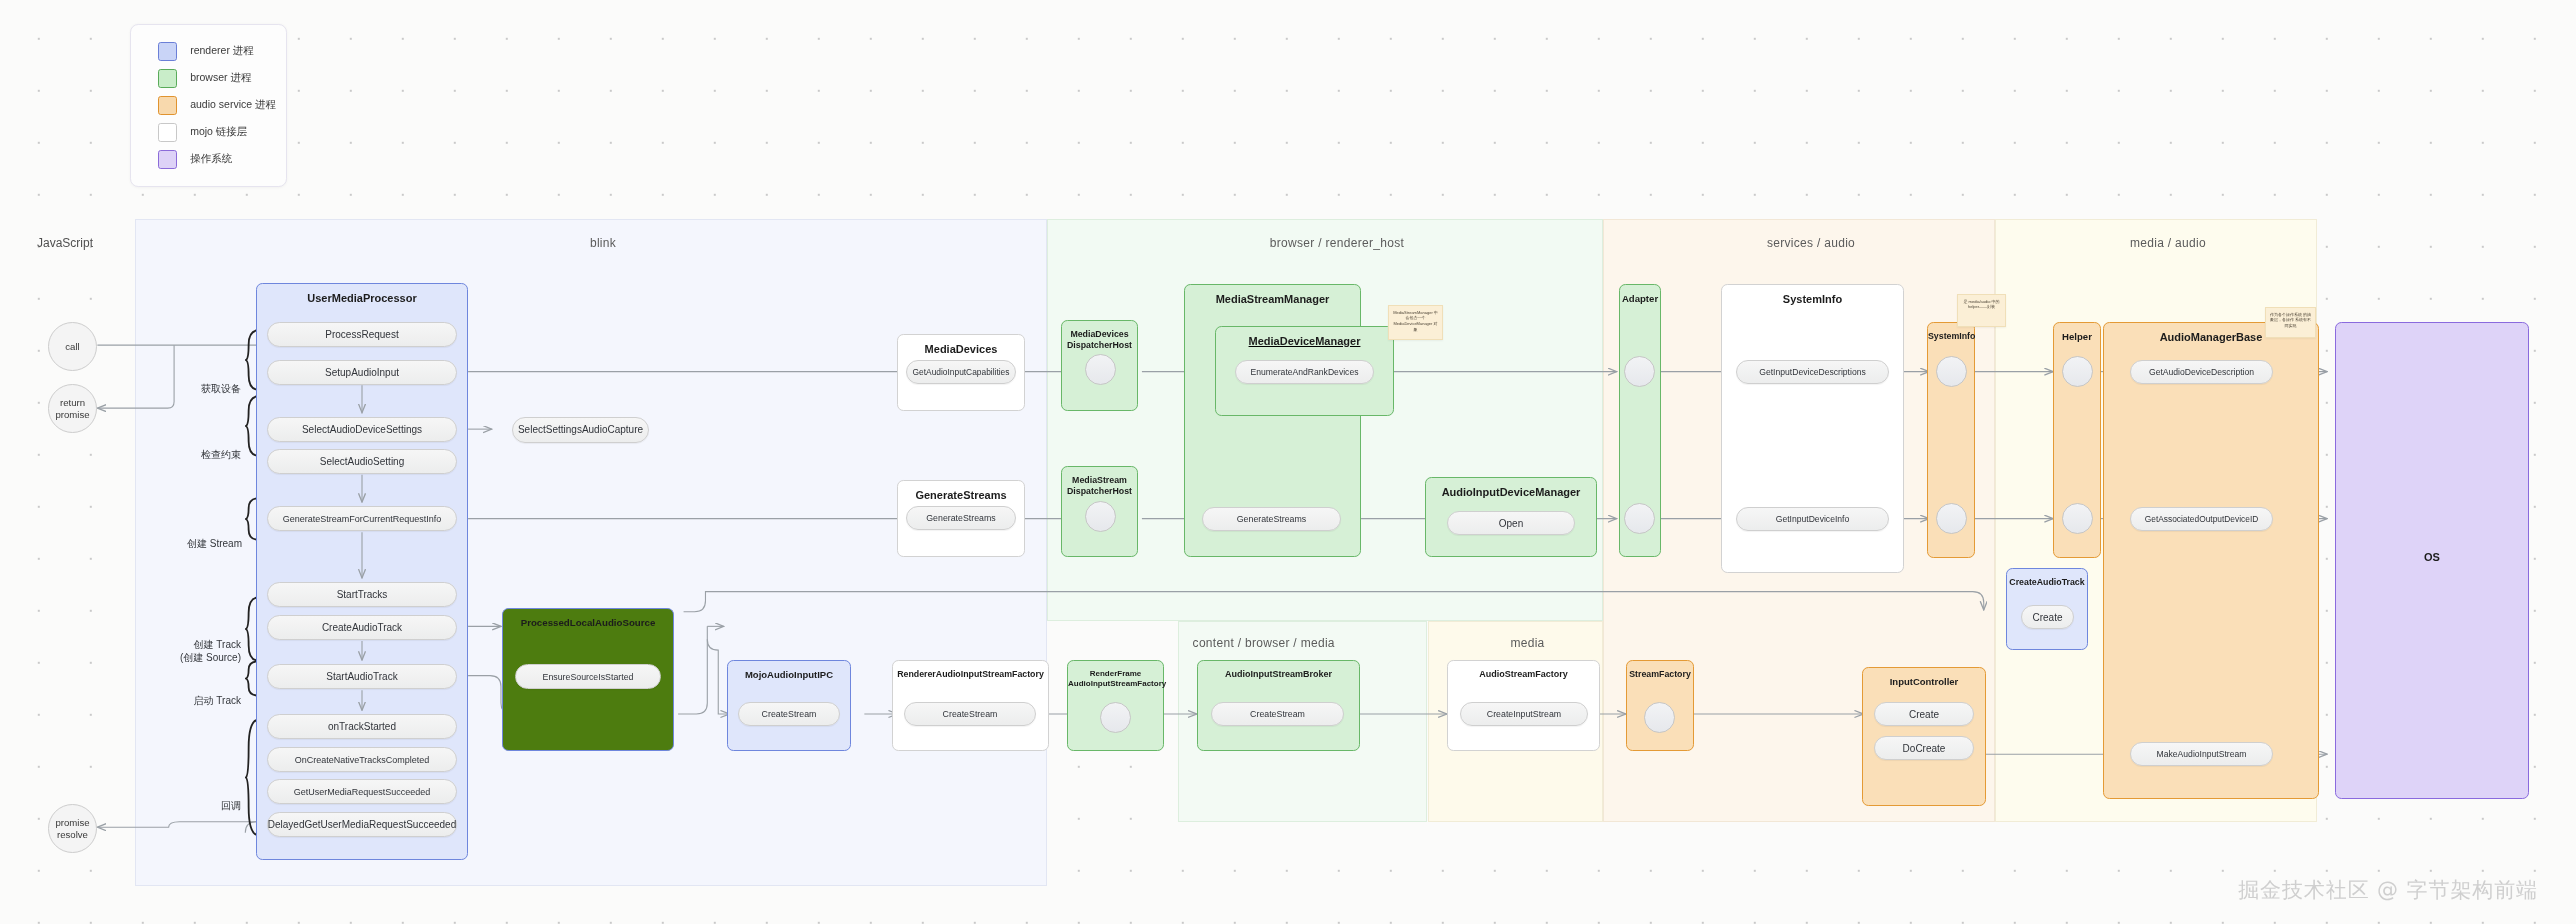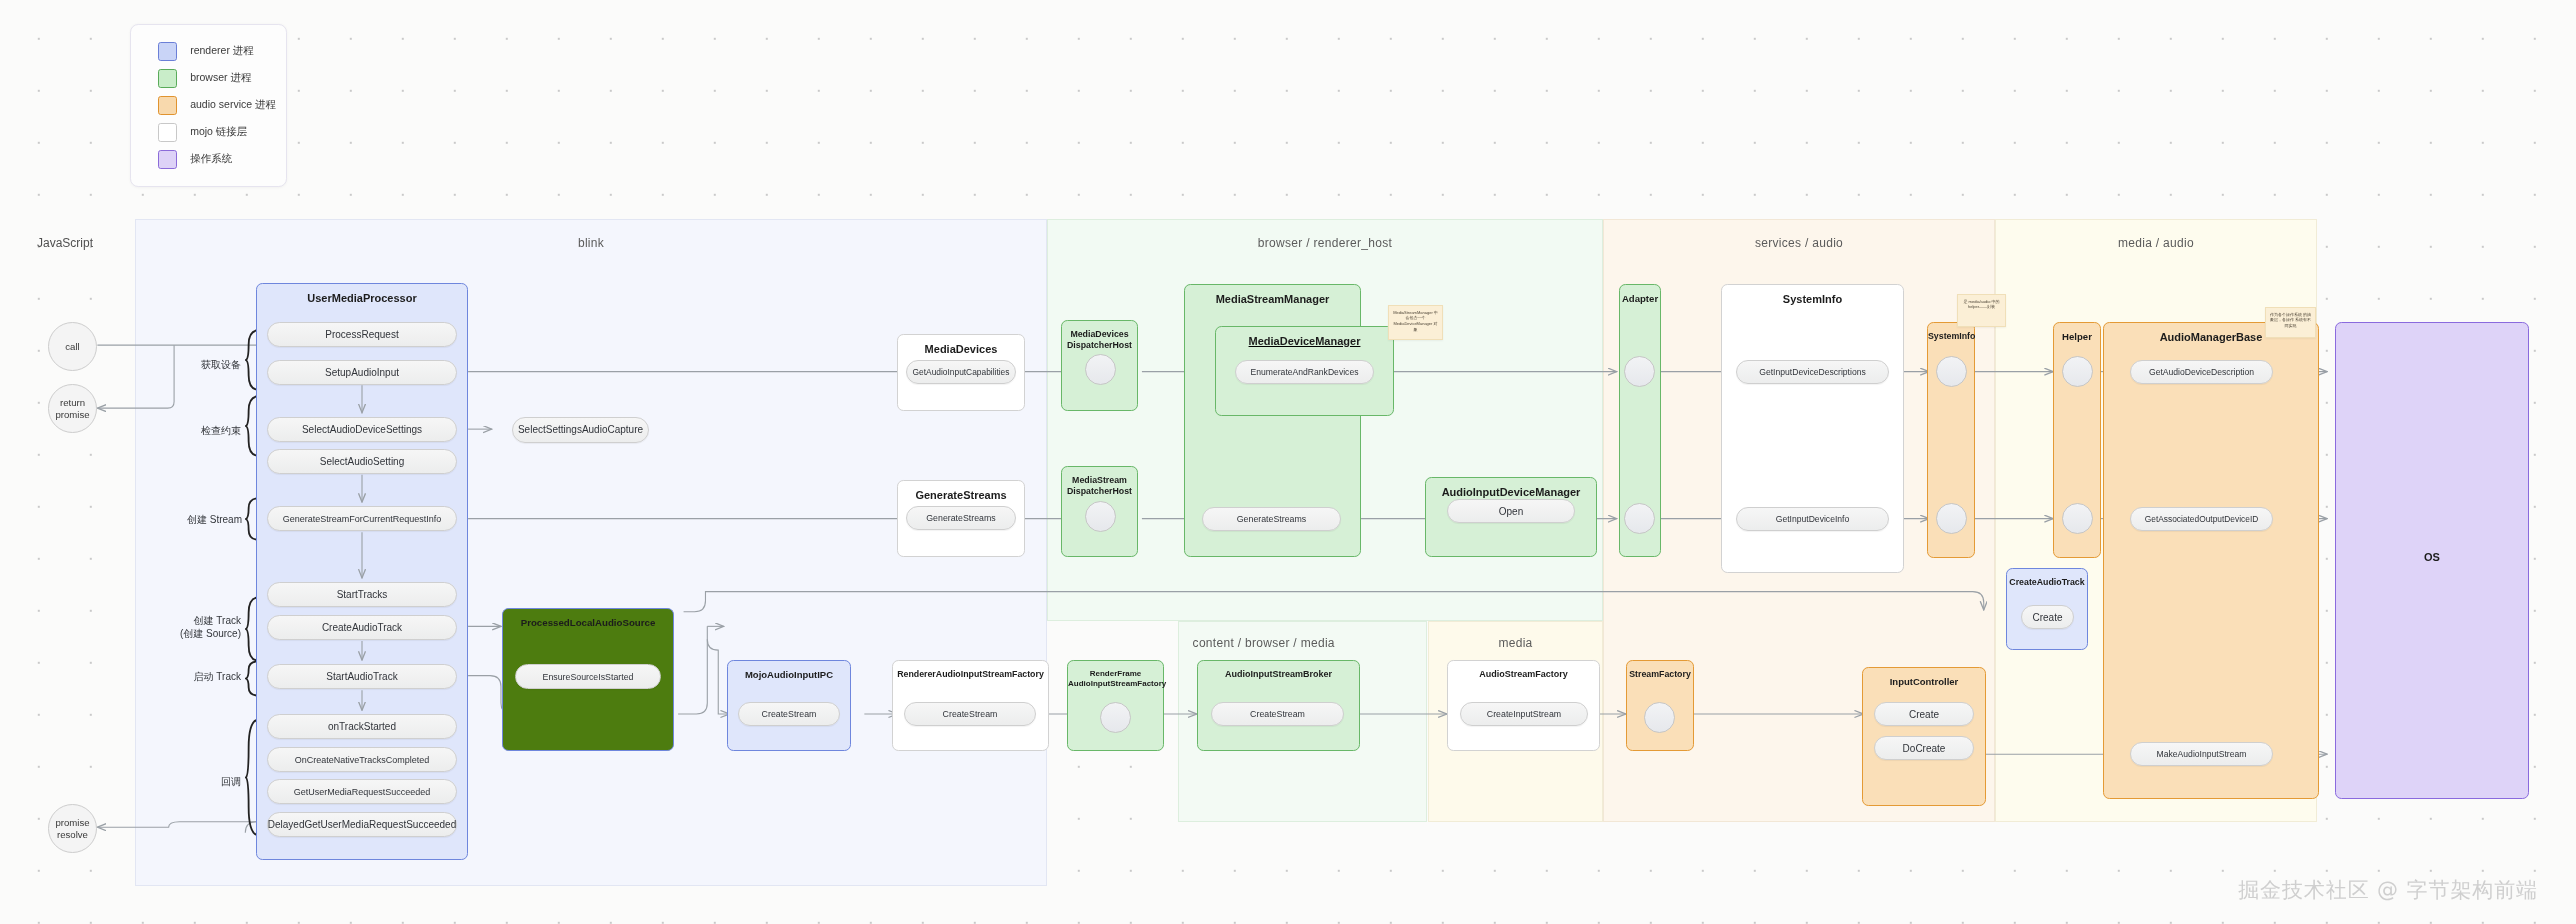--- a/index.html
+++ b/index.html
@@ -17,21 +17,21 @@
     background-image:radial-gradient(circle, #c9c9c9 1.1px, transparent 1.2px);
     background-size:52px 52px;
     background-position:12.8px 12.8px;
   }
   .abs{position:absolute;box-sizing:border-box;}
 
   
   .band{position:absolute;box-sizing:border-box;}
   .band-label{
     position:absolute;width:100%;text-align:center;
-    font-size:12px;color:#5b5b5b;letter-spacing:0.3px;
+    font-size:12px;color:#5b5b5b;letter-spacing:0.3px;padding-left:12px;
   }
 
   
   #legend{
     left:130px;top:24px;width:157px;height:163px;
     background:#fdfdfd;border:0.9px solid #e6e4ef;border-radius:8.2px;
     box-shadow:0 0.9px 2.7px rgba(0,0,0,.04);
     padding:12.8px 0 0 0;
   }
   .legend-row{display:flex;align-items:center;height:27px;padding-left:27px;}
@@ -61,21 +61,21 @@
     border:0.9px solid #c6c6c6;border-radius:50%;
   }
   .term{
     position:absolute;box-sizing:border-box;border-radius:50%;
     background:#f4f4f4;border:0.9px solid #cdcdcd;
     display:flex;align-items:center;justify-content:center;
     text-align:center;font-size:9.6px;color:#3a3a3a;line-height:1.15;
   }
   .phase{
     position:absolute;font-size:10px;color:#33363b;text-align:right;
-    white-space:pre-line;line-height:1.3;
+    white-space:pre-line;line-height:1.3;margin-top:24px;
   }
   .brace{
     position:absolute;font-size:0;color:#222;
     border-left:0;
   }
   .note{
     position:absolute;box-sizing:border-box;
     background:#fbefd6;border:0.9px solid #f0dfb8;
     font-size:4px;color:#4d4436;line-height:1.45;
     padding:3.7px 3.7px;text-align:center;
@@ -311,21 +311,21 @@
   <div class="gtitle">MediaDeviceManager</div>
 </div>
 <div class="pill" style="left:1235px;top:360px;width:139px;height:24px;font-size:8.6px;">EnumerateAndRankDevices</div>
 <div class="pill" style="left:1202px;top:507px;width:139px;height:24px;font-size:8.8px;">GenerateStreams</div>
 
 <div class="note" style="left:1388px;top:305px;width:55px;height:35px;">MediaStreamManager 中会包含一个 MediaDeviceManager 对象</div>
 
 <div class="gbox" style="left:1425px;top:477px;width:172px;height:80px;background:#d6f0d6;border-color:#68b768;">
   <div class="gtitle">AudioInputDeviceManager</div>
 </div>
-<div class="pill" style="left:1447px;top:499px;width:128px;height:24px;">Open</div>
+<div class="pill" style="left:1447px;top:511px;width:128px;height:24px;">Open</div>
 
 <div class="gbox" style="left:1619px;top:284px;width:42px;height:273px;background:#d6f0d6;border-color:#68b768;">
   <div class="gtitle" style="font-size:9.6px;">Adapter</div>
 </div>
 <div class="circ" style="left:1624px;top:356px;width:31px;height:31px;"></div>
 <div class="circ" style="left:1624px;top:503px;width:31px;height:31px;"></div>
 
 <div class="gbox" style="left:1721px;top:284px;width:183px;height:289px;background:#ffffff;border-color:#d2d2d2;">
   <div class="gtitle">SystemInfo</div>
 </div>

